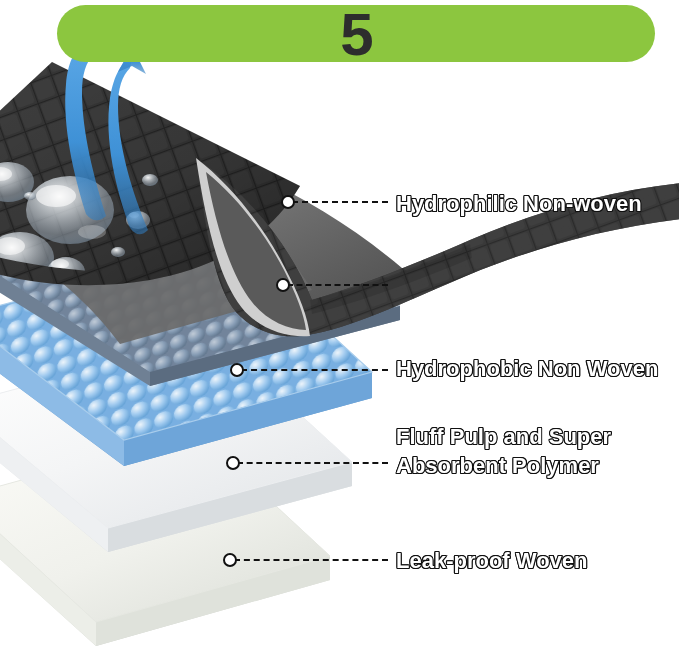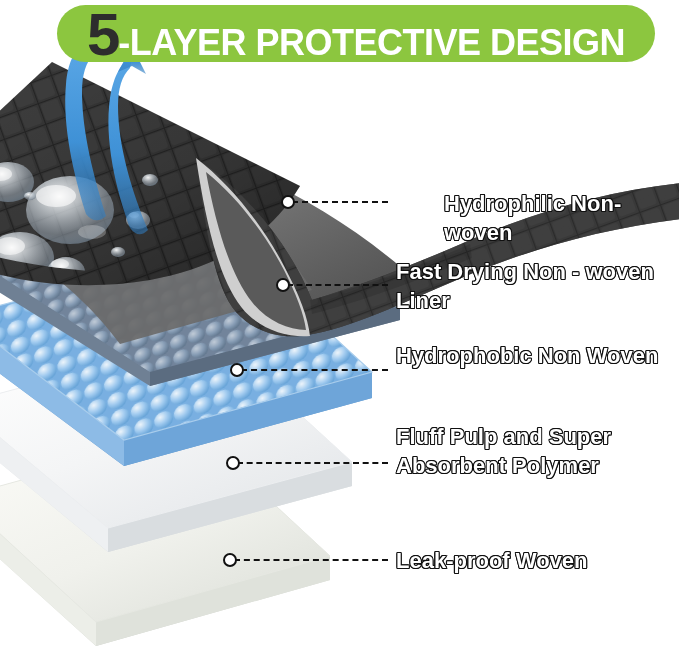--- a/index.html
+++ b/index.html
@@ -287,36 +287,33 @@
                  C 118 146 132 192 148 230
                  C 142 236 136 236 130 228 Z"></path>
         <path d="M 118 72 L 132 46 L 146 74 L 132 66 Z"></path>
       </g>
     </svg>
   </div>
 
   <div class="banner">
     <div class="banner-inner">
       <span class="banner-num">5</span>
-      <span class="banner-text">-LAYER PROTECTIVE DESIGN</span>
     </div>
   </div>
 
   <div class="dash" style="left:292px; top:202px; width:96px;"></div>
   <div class="dot" style="left:288px; top:202px;"></div>
-  <div class="label" style="left:396px; top:190px;margin-left:48px;">Hydrophilic Non-woven</div>
+  <div class="label" style="left:396px; top:190px;">Hydrophilic Non-woven</div>
 
   <div class="dash" style="left:287px; top:285px; width:101px;"></div>
   <div class="dot" style="left:283px; top:285px;"></div>
-  <div class="label" style="left:396px; top:258px;">Fast Drying Non - woven
-Liner</div>
 
   <div class="dash" style="left:241px; top:370px; width:147px;"></div>
   <div class="dot" style="left:237px; top:370px;"></div>
-  <div class="label" style="left:396px; top:342px;text-align:right;">Hydrophobic Non Woven</div>
+  <div class="label" style="left:396px; top:355px;text-align:right;">Hydrophobic Non Woven</div>
 
   <div class="dash" style="left:237px; top:463px; width:151px;"></div>
   <div class="dot" style="left:233px; top:463px;"></div>
   <div class="label" style="left:396px; top:423px;">Fluff Pulp and Super
 Absorbent Polymer</div>
 
   <div class="dash" style="left:234px; top:560px; width:154px;"></div>
   <div class="dot" style="left:230px; top:560px;"></div>
   <div class="label" style="left:396px; top:547px;">Leak-proof Woven</div>
 

